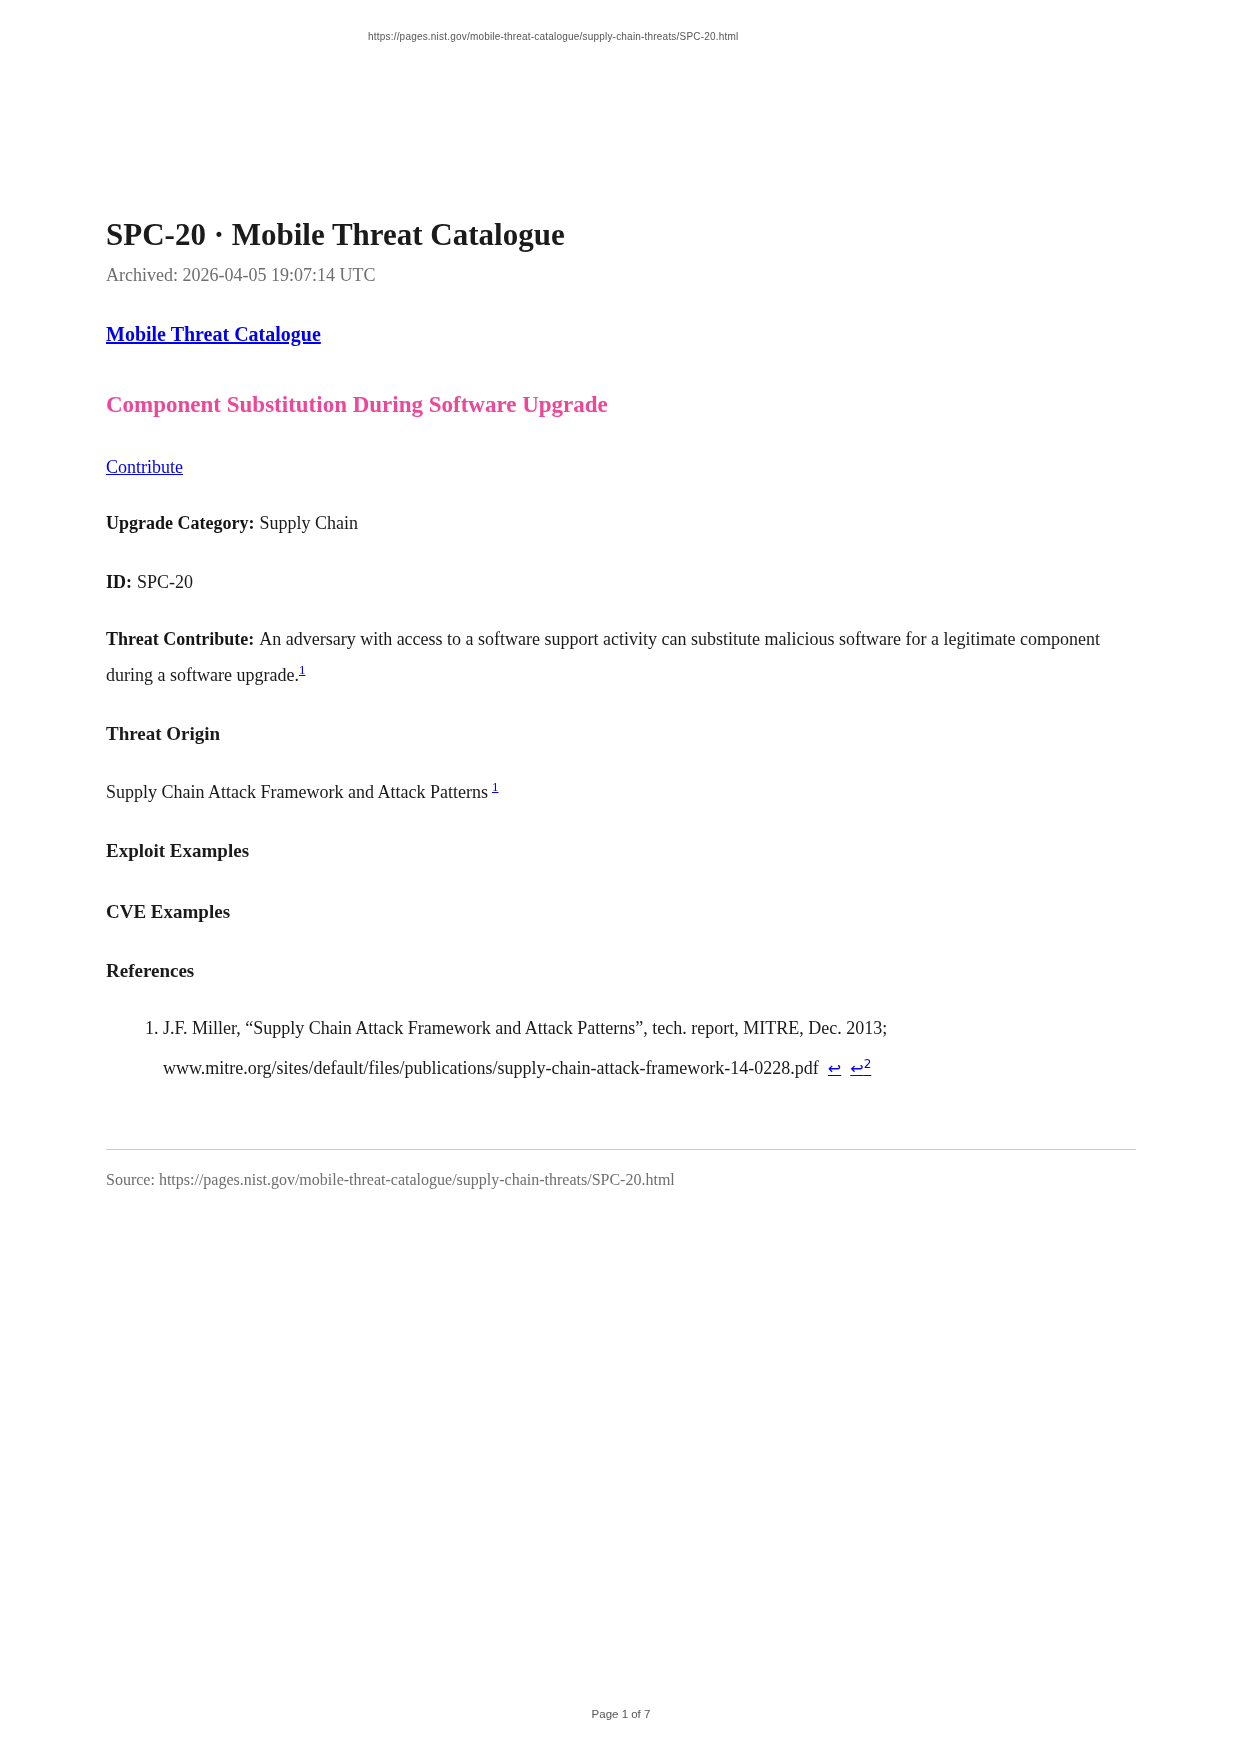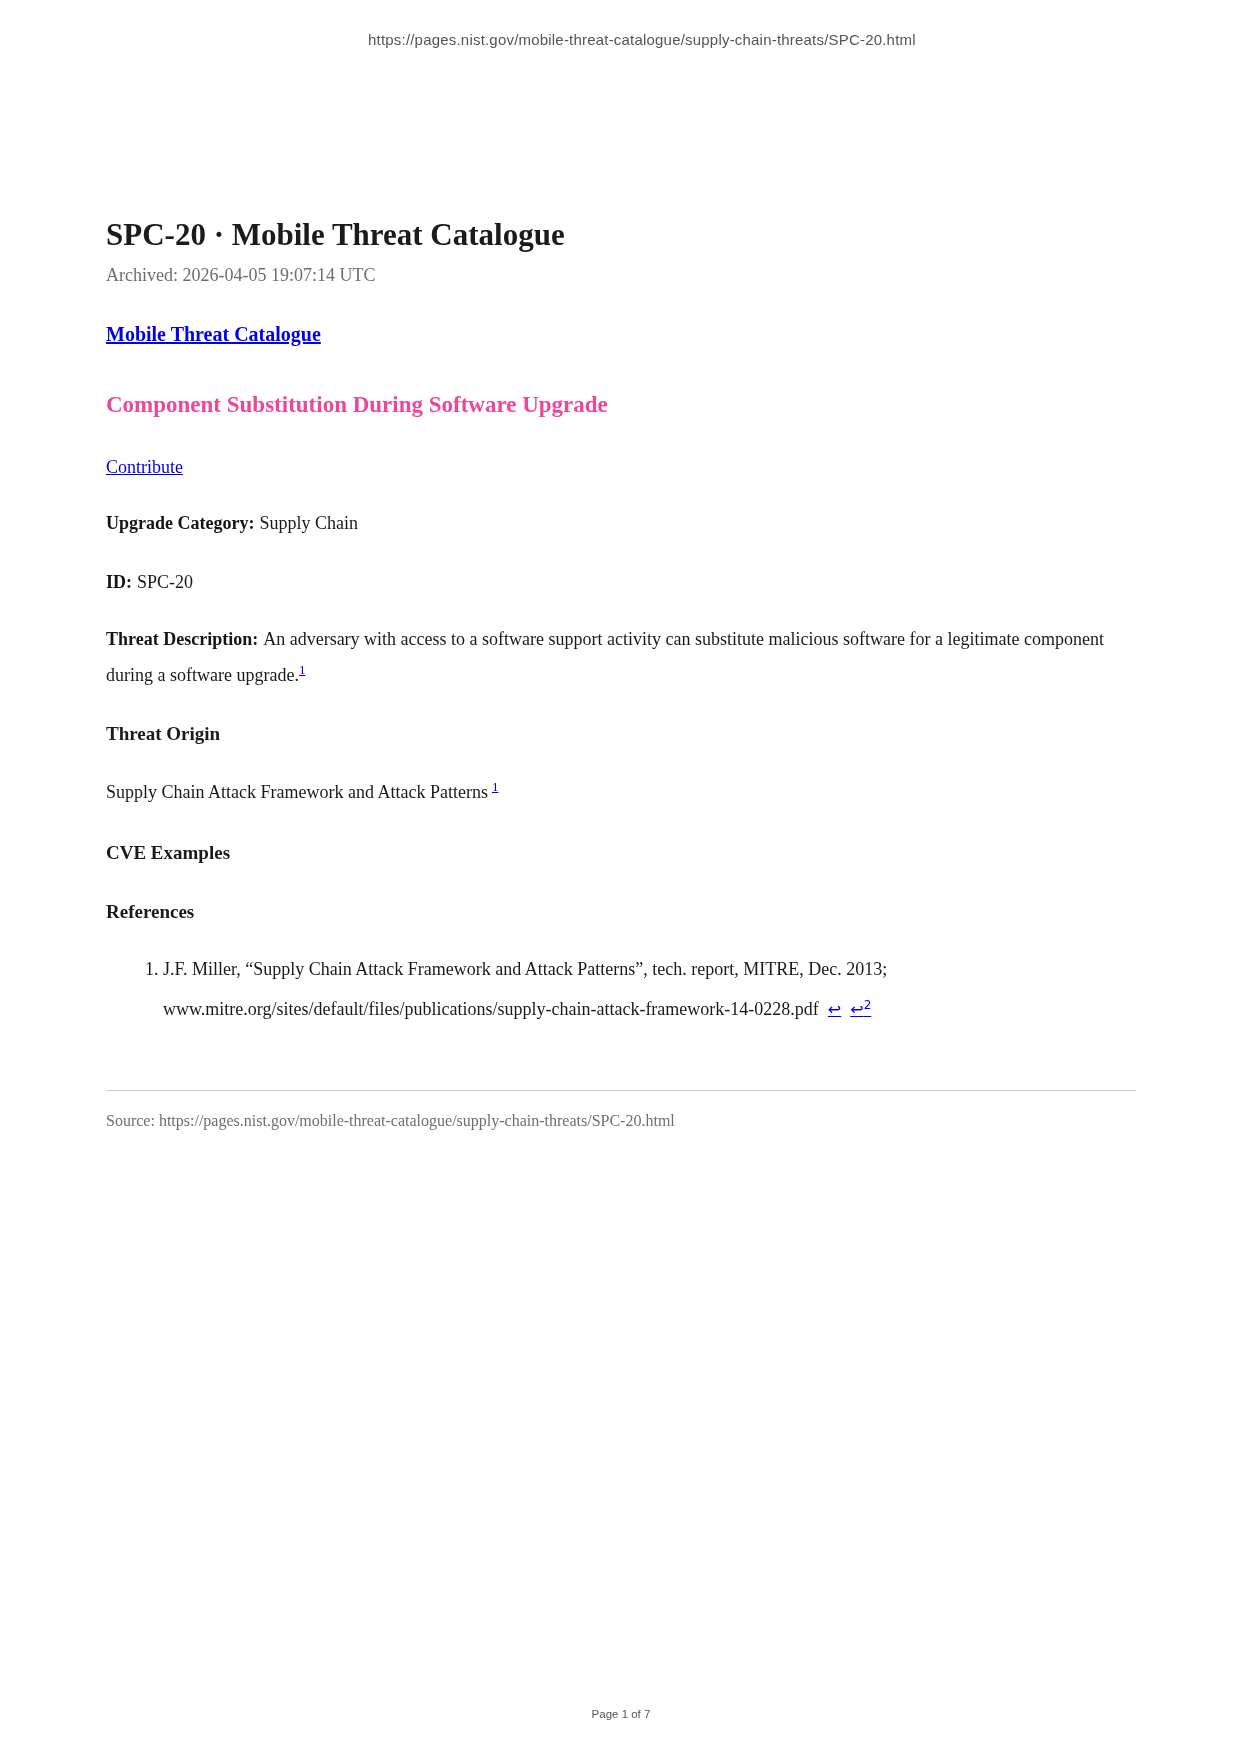--- a/index.html
+++ b/index.html
@@ -13,21 +13,21 @@
     font-family: "Liberation Serif", serif;
     color: #1a1a1a;
   }
 
   
   .print-header {
     position: absolute;
     top: 31px;
     left: 368px;
     font-family: "Liberation Sans", sans-serif;
-    font-size: 15px;
+    font-size: 10px;
     letter-spacing: 0.2px;
     color: #555555;
   }
   .print-footer {
     position: absolute;
     top: 1708px;
     left: 0;
     width: 100%;
     text-align: center;
     font-family: "Liberation Sans", sans-serif;
@@ -134,26 +134,27 @@
   <h2 class="site-heading"><a href="#">Mobile Threat Catalogue</a></h2>
 
   <h3 class="page-heading">Component Substitution During Software Upgrade</h3>
 
   <p class="para contribute-row"><a href="#">Contribute</a></p>
 
   <p class="para field-tc"><strong>Upgrade Category:</strong><span class="val">Supply Chain</span></p>
 
   <p class="para field-id"><strong>ID:</strong><span class="val">SPC-20</span></p>
 
-  <p class="para desc"><strong>Threat Description:</strong><span class="val">An adversary with access to a software support activity can substitute malicious software for a legitimate component during a software upgrade.</span><sup><a href="#" class="fn">1</a></sup></p>
+  <p class="para desc"><strong>Threat Contribute:</strong><span class="val">An adversary with access to a software support activity can substitute malicious software for a legitimate component during a software upgrade.</span><sup><a href="#" class="fn">1</a></sup></p>
 
   <h4 class="sec sec-threat-origin">Threat Origin</h4>
 
   <p class="para origin-row"><span>Supply Chain Attack Framework and Attack Patterns</span><sup><a href="#" class="fn">1</a></sup></p>
 
+  <h4 class="sec sec-exploit">Exploit Examples</h4>
 
   <h4 class="sec sec-cve">CVE Examples</h4>
 
 
   <h4 class="sec sec-references">References</h4>
 
   <ol class="references">
     <li><span class="marker">1.</span><span>J.F. Miller, “Supply Chain Attack Framework and Attack Patterns”, tech. report, MITRE, Dec. 2013; www.mitre.org/sites/default/files/publications/supply-chain-attack-framework-14-0228.pdf</span><a href="#" class="backref"><span>↩</span></a><a href="#" class="backref"><span>↩</span><sup>2</sup></a></li>
   </ol>
 

